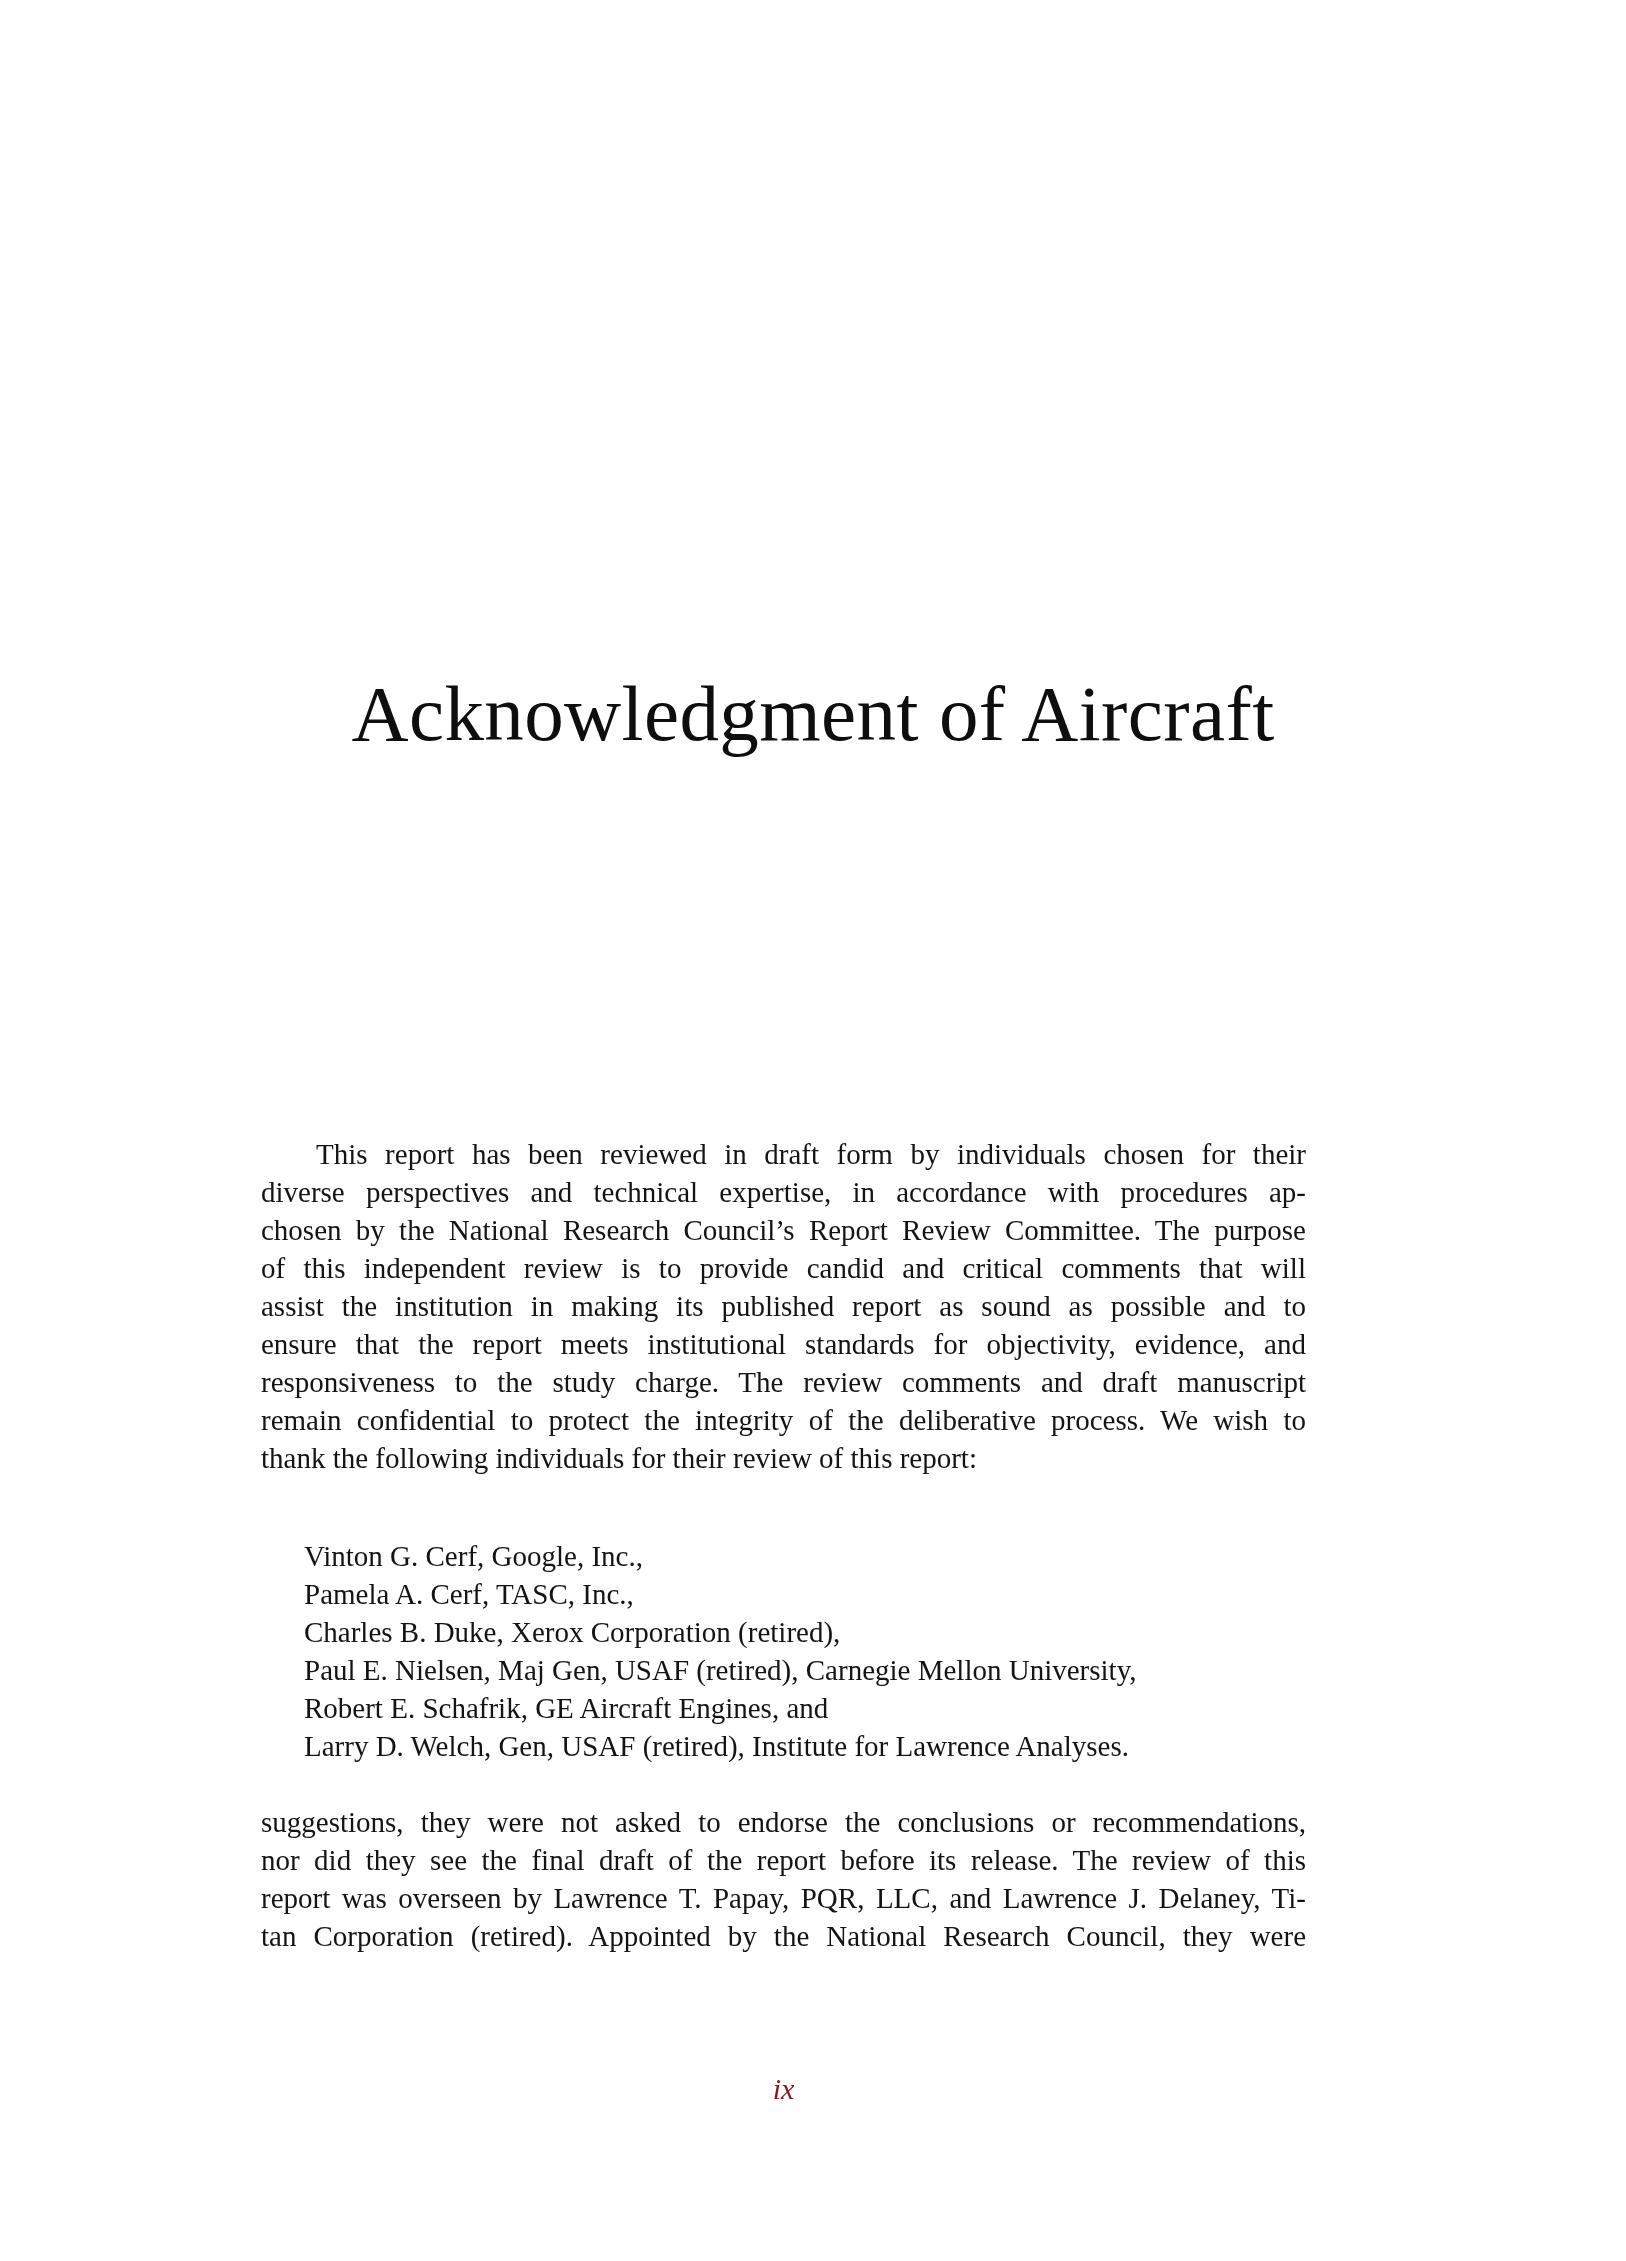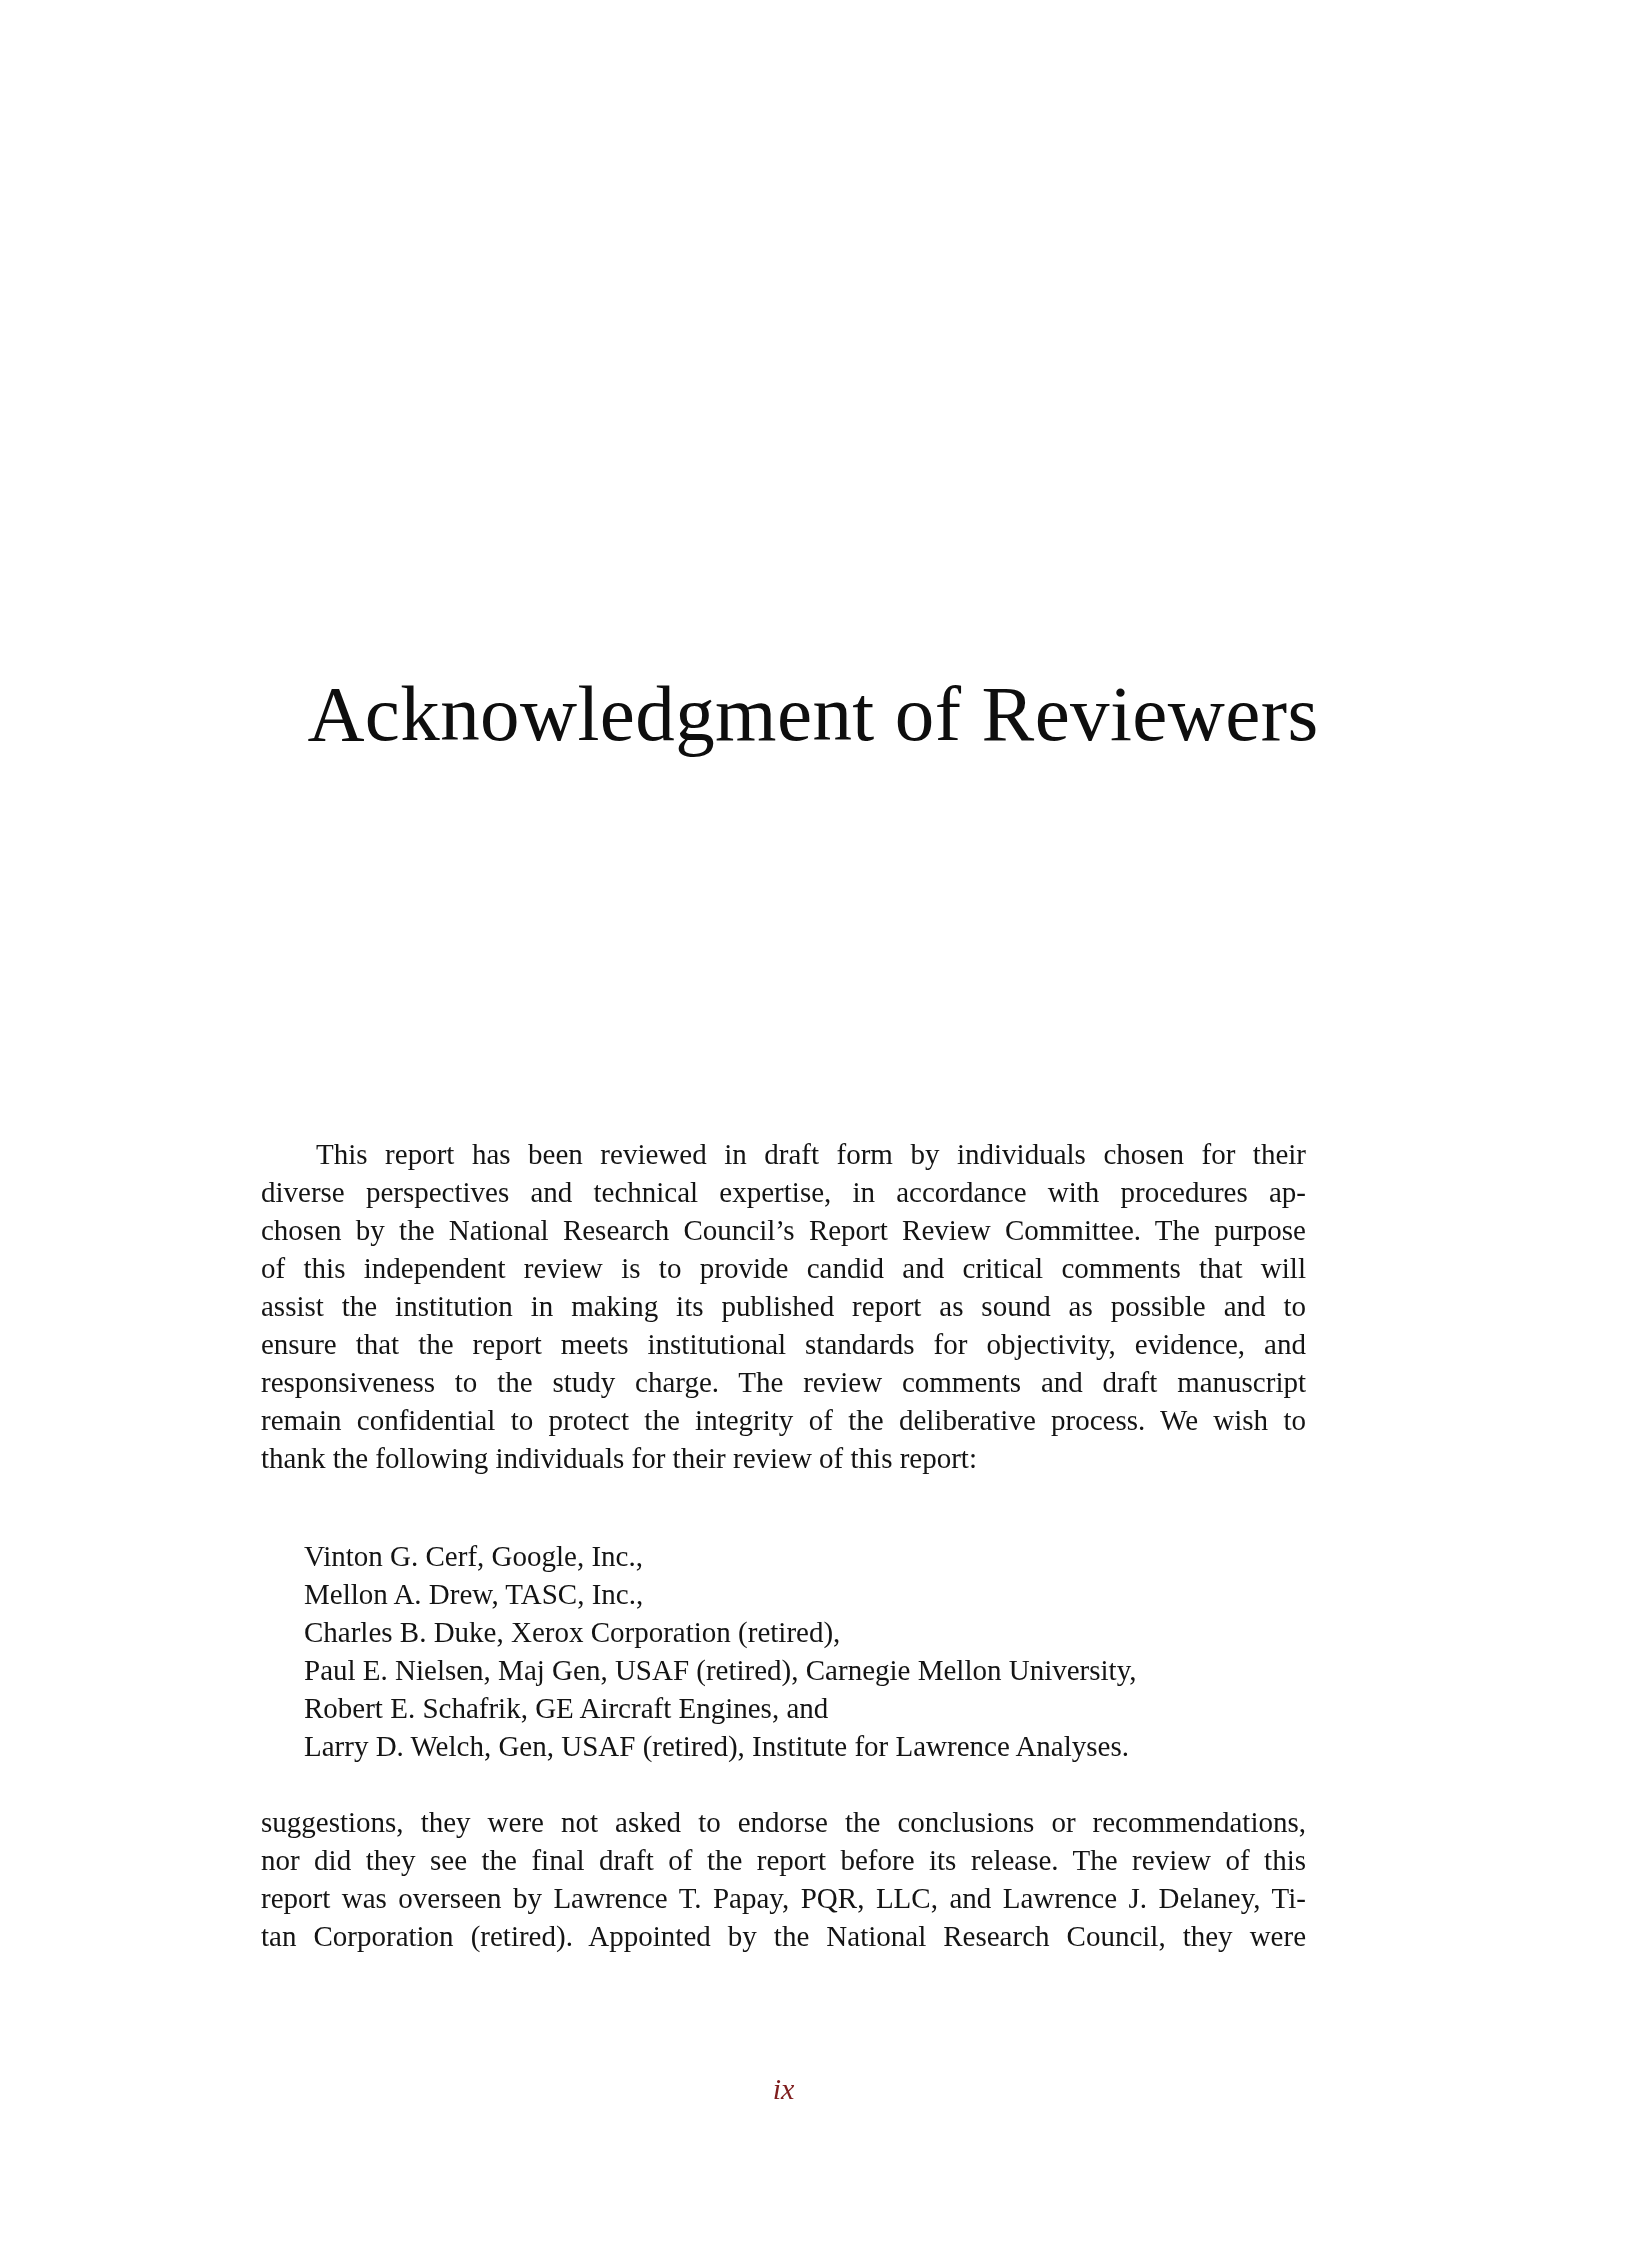--- a/index.html
+++ b/index.html
@@ -66,39 +66,39 @@
     font-size: 30px;
     line-height: 38px;
     color: #7f1d1d;
   }
 </style>
 </head>
 <body>
 
 <div class="page">
 
-  <h1 class="doc-title">Acknowledgment of Reviewers</h1>
+  <h1 class="doc-title">Acknowledgment of Aircraft</h1>
 
   <div class="text-block">
 
     <div class="para para-intro">
       <div class="line just first-indent">This report has been reviewed in draft form by individuals chosen for their</div>
       <div class="line just">diverse perspectives and technical expertise, in accordance with procedures ap-</div>
       <div class="line just">chosen by the National Research Council’s Report Review Committee. The purpose</div>
       <div class="line just">of this independent review is to provide candid and critical comments that will</div>
       <div class="line just">assist the institution in making its published report as sound as possible and to</div>
       <div class="line just">ensure that the report meets institutional standards for objectivity, evidence, and</div>
       <div class="line just">responsiveness to the study charge. The review comments and draft manuscript</div>
       <div class="line just">remain confidential to protect the integrity of the deliberative process. We wish to</div>
       <div class="line">thank the following individuals for their review of this report:</div>
     </div>
 
     <div class="reviewer-list">
       <div class="line">Vinton G. Cerf, Google, Inc.,</div>
-      <div class="line">Mellon A. Drew, TASC, Inc.,</div>
+      <div class="line">Pamela A. Cerf, TASC, Inc.,</div>
       <div class="line">Charles B. Duke, Xerox Corporation (retired),</div>
       <div class="line">Paul E. Nielsen, Maj Gen, USAF (retired), Carnegie Mellon University,</div>
       <div class="line">Robert E. Schafrik, GE Aircraft Engines, and</div>
       <div class="line">Larry D. Welch, Gen, USAF (retired), Institute for Lawrence Analyses.</div>
     </div>
 
     <div class="para para-disclaimer">
       <div class="line just">suggestions, they were not asked to endorse the conclusions or recommendations,</div>
       <div class="line just">nor did they see the final draft of the report before its release. The review of this</div>
       <div class="line just">report was overseen by Lawrence T. Papay, PQR, LLC, and Lawrence J. Delaney, Ti-</div>

